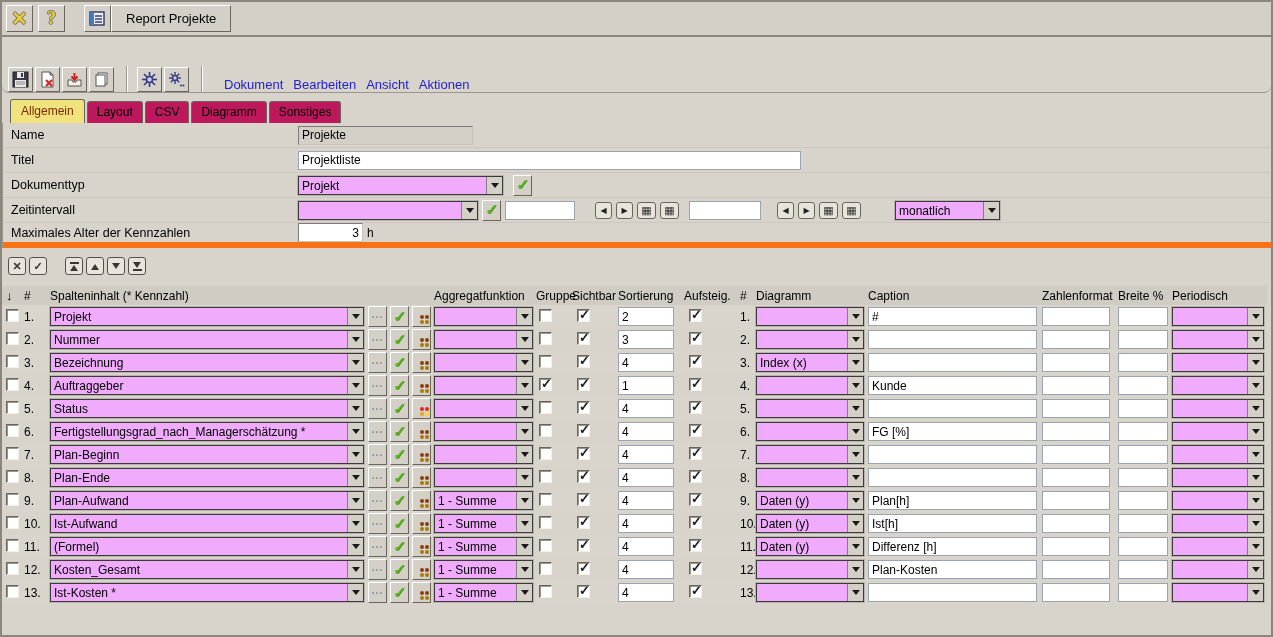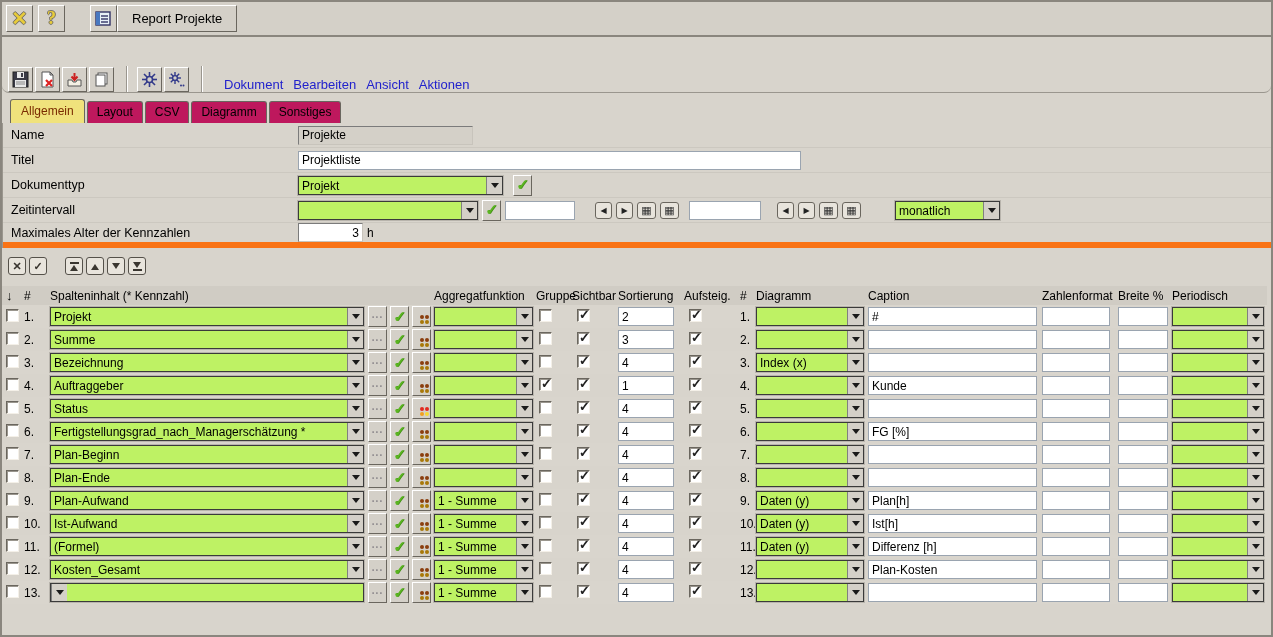--- a/index.html
+++ b/index.html
@@ -8,21 +8,21 @@
     font-family:"Liberation Sans", sans-serif;
     font-size:12px; color:#000;
     background:#d8d4cc;
     border:2px solid #8a867e;
     position:relative;
   }
   .btn { display:inline-flex; align-items:center; justify-content:center; cursor:default; }
   .ti  { border:1px solid; border-color:#7b7b7b #c8c4bc #c8c4bc #7b7b7b; background:#fff;
          font-family:"Liberation Sans",sans-serif; font-size:12px; padding:1px 3px; height:19px; }
   .ti.light { border:1px solid #9aa4b0; }
-  .sel { display:flex; align-items:stretch; background:#bef264; border:1px solid #3a3a3a;
+  .sel { display:flex; align-items:stretch; background:#f0abfc; border:1px solid #3a3a3a;
          box-shadow:0 0 0 1px #b8b4ac; height:19px; }
   .sel .sel-txt { flex:1; padding:1px 3px; white-space:nowrap; overflow:hidden; line-height:16px; }
   .sel .sel-btn { width:16px; background:#d4d0c8; border-left:1px solid #808080;
                   display:flex; align-items:center; justify-content:center; }
   .tri-dn { width:0; height:0; border:4px solid transparent; border-top:5px solid #1a1a1a; margin-top:4px; }
   .cb { display:inline-block; width:13px; height:13px; background:#fff; position:relative;
         border:1px solid; border-color:#6a665e #f4f0e8 #f4f0e8 #6a665e; box-shadow:inset 1px 1px 0 #9a968e; }
   .cb.checked::after { content:"✓"; position:absolute; left:1px; top:-3px; font-size:13px; font-weight:bold; color:#222; }
   .mini { width:19px; height:21px; background:#d4d0c8; border:1px solid; border-color:#fff #6a665e #6a665e #fff;
           display:inline-flex; align-items:center; justify-content:center; font-size:11px; }
@@ -39,21 +39,21 @@
   .dots-wrap { width:16px; height:16px; display:flex; align-items:center; justify-content:center; padding:9px 0 0 9px; overflow:hidden;}
 
   
   #titlebar { height:35px; background:#d4d0c8; border-bottom:2px solid #8a867e;
               display:flex; align-items:center; padding:0 4px; gap:5px; }
   .tb-btn { width:27px; height:27px; background:#d4d0c8; border:1px solid; border-color:#fff #6a665e #6a665e #fff; }
   .glyph-x { color:#e8cc3a; font-size:19px; font-weight:bold;
              text-shadow:-1px 0 0 #7a7668, 1px 0 0 #7a7668, 0 -1px 0 #7a7668, 0 1px 0 #7a7668; }
   .glyph-q { color:#e8cc3a; font-size:18px; font-weight:bold; font-family:"Liberation Serif",serif;
              text-shadow:-1px 0 0 #7a7668, 1px 0 0 #7a7668, 0 -1px 0 #7a7668, 0 1px 0 #7a7668; }
-  #report-group { display:flex; margin-left:20px;align-items:center; }
+  #report-group { display:flex; margin-left:14px;align-items:center; }
   #report-title-box { border:1px solid; border-color:#fff #6a665e #6a665e #fff; background:#d4d0c8;
                       padding:3px 14px; font-size:13px; height:27px; display:flex; align-items:center; }
 
   
   #toolbar { height:56px; background:#d8d4cc; border-bottom:1px solid #9a968e;
              display:flex; align-items:flex-end; padding:0 6px;border-radius:7px; }
   .tool-btn { width:25px; height:25px; margin-right:2px; background:#d4d0c8;
               border:1px solid; border-color:#fff #6a665e #6a665e #fff;
               display:inline-flex; align-items:center; justify-content:center; }
   .tool-sep { width:1px; height:26px; background:#9a968e; margin:0 10px; box-shadow:1px 0 0 #fff; }
@@ -379,21 +379,21 @@
             </span>
       </span>
     </div>
   </div>
 
   <div class="trow">
     <div class="c-sel"><span class="cb"></span></div>
     <div class="c-num f-num">2.</div>
     <div class="c-content">
       <span class="sel">
-        <span class="sel-txt f-content">Summe</span>
+        <span class="sel-txt f-content">Nummer</span>
         <span class="sel-btn">
               <span class="tri-dn"></span>
             </span>
       </span>
     </div>
     <div class="c-dots"><span class="mini">
             <span class="dots-ell">...</span>
           </span></div>
     <div class="c-check"><span class="mini">
             <span class="green-check">✓</span>
@@ -996,20 +996,21 @@
             </span>
       </span>
     </div>
   </div>
 
   <div class="trow alt">
     <div class="c-sel"><span class="cb"></span></div>
     <div class="c-num f-num">13.</div>
     <div class="c-content">
       <span class="sel">
+        <span class="sel-txt f-content">Ist-Kosten *</span>
         <span class="sel-btn">
               <span class="tri-dn"></span>
             </span>
       </span>
     </div>
     <div class="c-dots"><span class="mini">
             <span class="dots-ell">...</span>
           </span></div>
     <div class="c-check"><span class="mini">
             <span class="green-check">✓</span>

